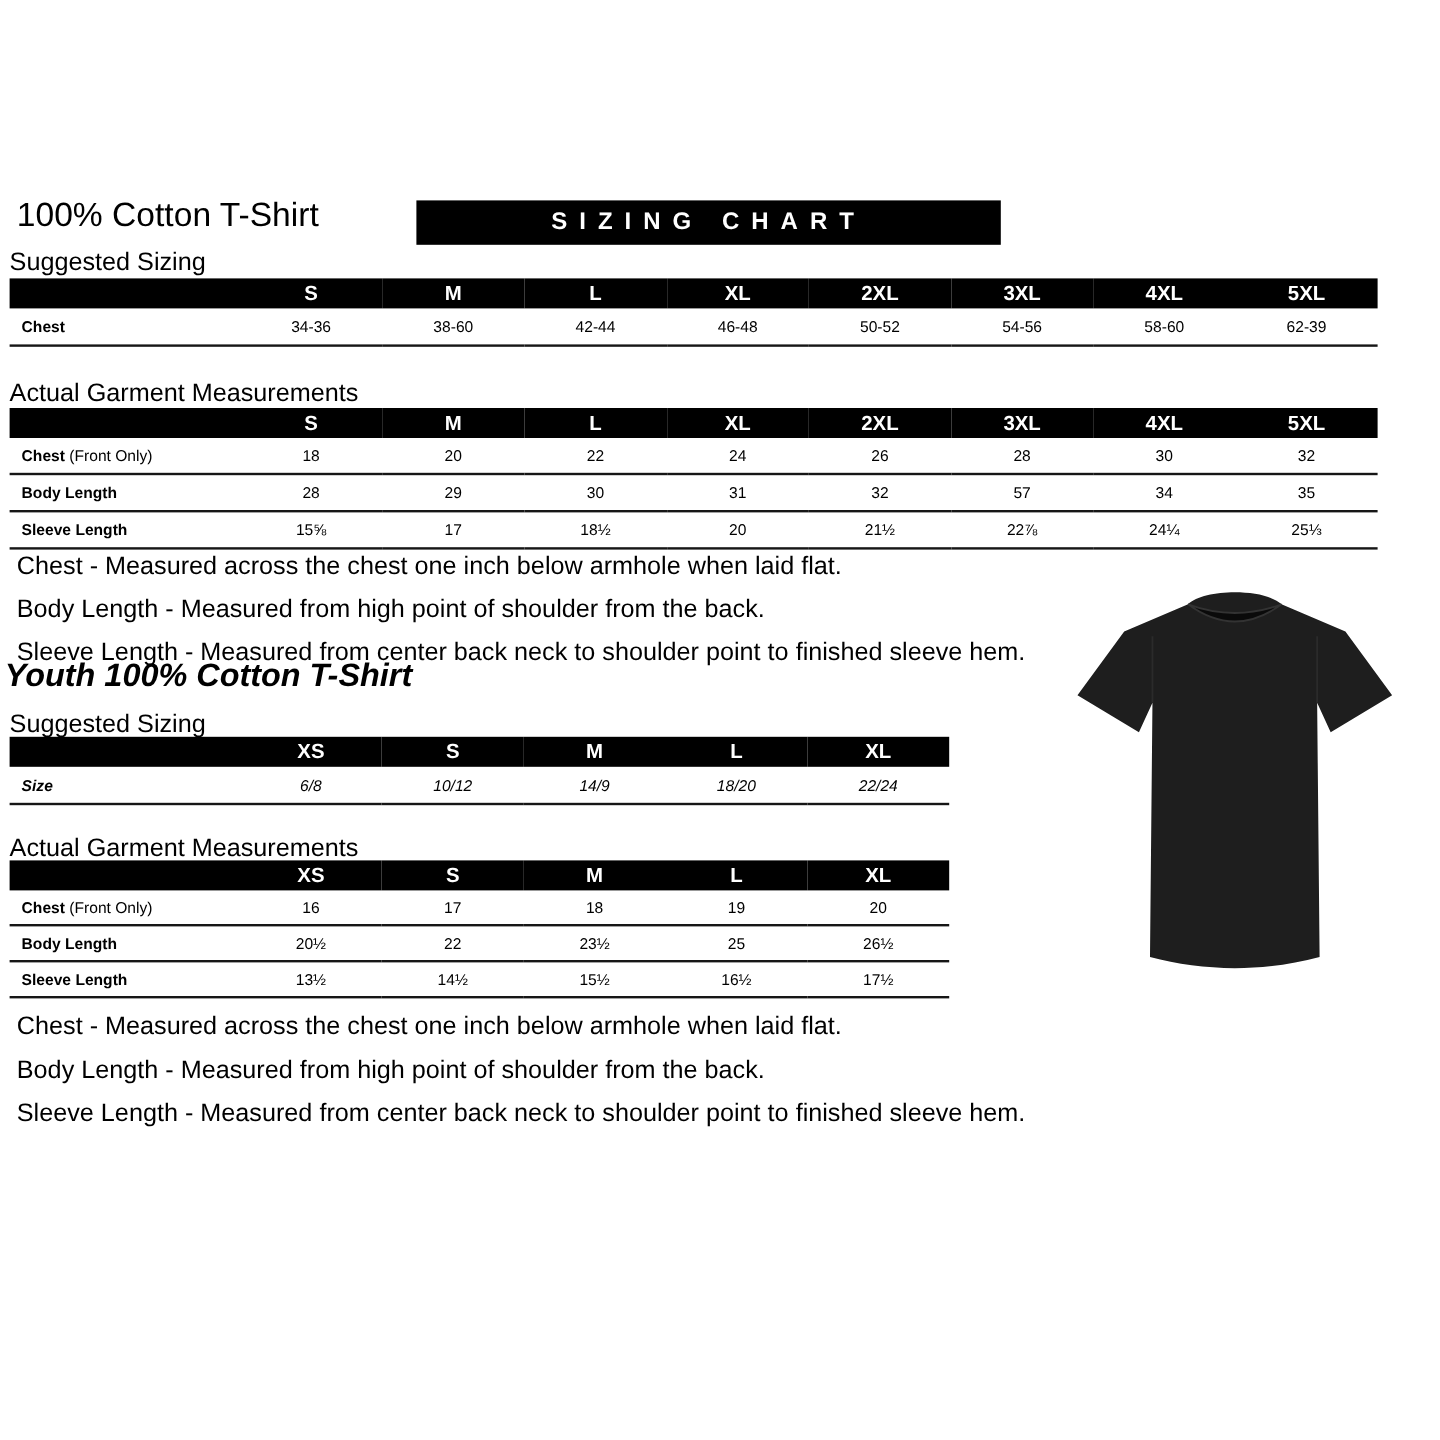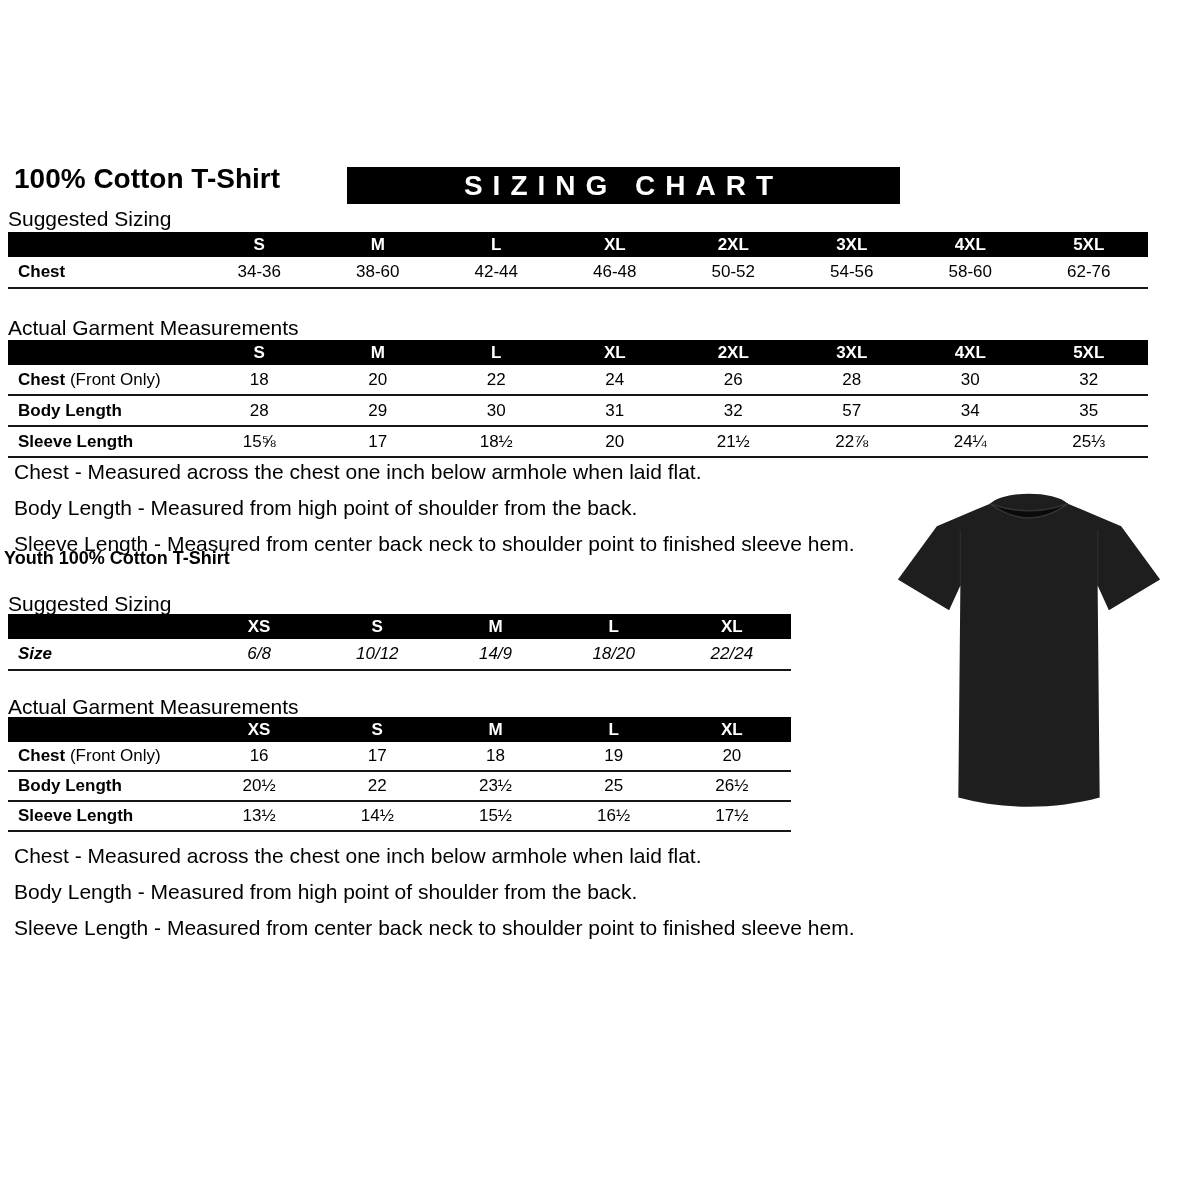--- a/index.html
+++ b/index.html
@@ -3,58 +3,58 @@
 <meta charset="utf-8">
 <style>
   html,body{margin:0;padding:0;}
   body{
     width:1200px;height:1200px;background:#ffffff;color:#000;
     font-family:"Liberation Sans", sans-serif;
     position:relative;overflow:hidden;
   }
   .abs{position:absolute;}
 
-  #adult-title{left:14px;top:163px;font-size:28px;font-weight:700;}
+  #adult-title{left:14px;top:163px;font-size:28px;font-weight:400;}
   #banner{
-    left:347px;top:167px;width:553px;height:37px;background:#000;color:#fff;
+    left:347px;top:167px;width:487px;height:37px;background:#000;color:#fff;
     display:flex;align-items:center;justify-content:center;
-    font-weight:bold;font-size:28px;letter-spacing:10px;
+    font-weight:bold;font-size:20px;letter-spacing:10px;
   }
   .section-label{font-size:21px;font-weight:400;}
   #suggested-adult{left:8px;top:207px;}
   #actual-adult{left:8px;top:316px;}
   #suggested-youth{left:8px;top:592px;}
   #actual-youth{left:8px;top:695px;}
 
   table.sz{border-collapse:collapse;table-layout:fixed;font-size:17.5px;}
   table.sz thead th{
     background:#000;color:#fff;font-size:17px;font-weight:bold;
     height:25px;padding:0;text-align:center;
   }
   table.sz tbody td{
     height:29px;text-align:center;border-bottom:2px solid #161616;padding:0;
-    font-size:17px;
+    font-size:13px;
   }
   table.sz .label-col{text-align:left;padding-left:10px;width:182px;}
   table.sz td b{font-weight:bold;}
 
   #table-adult-suggested{left:8px;top:232px;width:1140px;}
   #table-adult-suggested tbody td{height:30px;}
   #table-adult-actual{left:8px;top:340px;width:1140px;}
   #table-youth-suggested{left:8px;top:614px;width:783px;}
   #table-youth-suggested tbody td{height:30px;font-style:italic;}
   #table-youth-actual{left:8px;top:717px;width:783px;}
   #table-youth-actual tbody td{height:28px;}
 
   .notes{font-size:21px;}
   .notes div{margin-bottom:12px;white-space:nowrap;}
   #notes-adult{left:14px;top:460px;}
   #notes-youth{left:14px;top:844px;}
 
-  #youth-title{left:4px;top:548px;font-size:18px;font-weight:bold;}
+  #youth-title{left:4px;top:548px;font-size:27px;font-weight:bold;font-style:italic;}
 
   #tshirt{left:893px;top:477px;width:272px;height:338px;}
 </style>
 </head>
 <body>
 
 <div class="abs" id="adult-title">100% Cotton T-Shirt</div>
 
 <div class="abs" id="banner">SIZING CHART</div>
 
@@ -77,21 +77,21 @@
     <tbody>
       <tr>
         <td class="label-col"><b>Chest</b></td>
         <td>34-36</td>
         <td>38-60</td>
         <td>42-44</td>
         <td>46-48</td>
         <td>50-52</td>
         <td>54-56</td>
         <td>58-60</td>
-        <td>62-76</td>
+        <td>62-39</td>
       </tr>
     </tbody>
   </table>
 
 <div class="abs section-label" id="actual-adult">Actual Garment Measurements</div>
 
 <table class="abs sz" id="table-adult-actual">
     <thead>
       <tr>
         <th class="label-col"></th>

